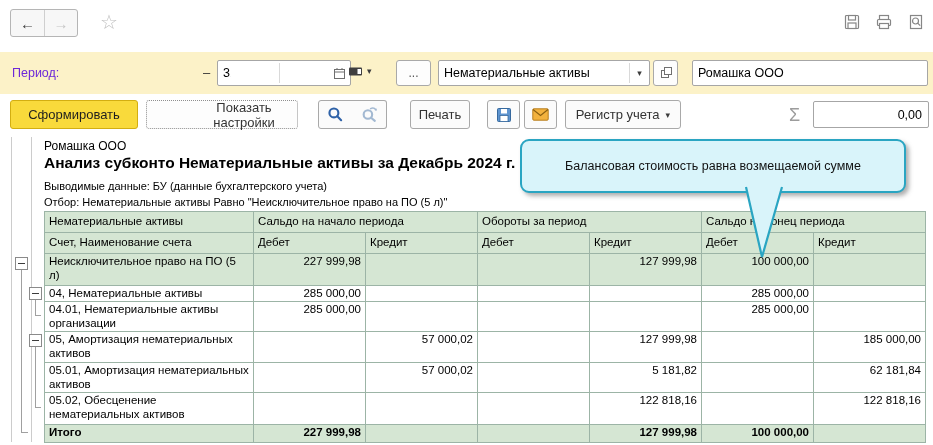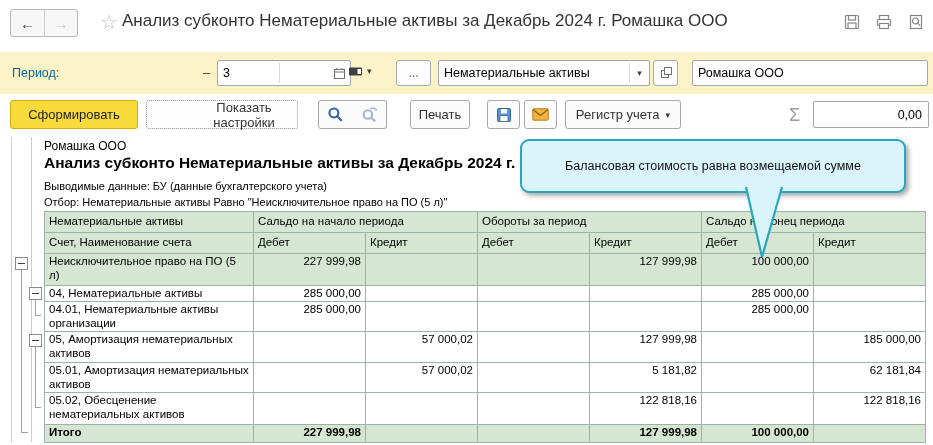--- a/index.html
+++ b/index.html
@@ -12,21 +12,21 @@
   .navbtn { width:33px; height:26px; display:flex; align-items:center; justify-content:center; font-size:15px; background:transparent; border:none; cursor:pointer; }
   .navbtn.back { color:#3d3d3d; font-weight:bold; }
   .navbtn.fwd  { color:#c6c6c6; border-left:1px solid #cfcfcf; }
   .fav-star { position:absolute; left:100px; top:10px; font-size:20px; color:#c0c0c0; }
   .page-title { position:absolute; left:122px; top:11px; font-size:17px; font-weight:normal; color:#333; white-space:nowrap; }
   .title-icons { position:absolute; right:8px; top:13px; display:flex; gap:14px; }
   .title-icons svg { display:block; }
 
   
   .filter-row { position:absolute; left:0; top:52px; width:933px; height:42px; background:#fcf2c8; }
-  .flabel { position:absolute; left:12px; top:14px; font-size:12.5px; color:#0369a1; }
+  .flabel { position:absolute; left:12px; top:14px; font-size:12.5px; color:#6d28d9; }
   .field { position:absolute; top:8px; height:26px; background:#fff; border:1px solid #a6a6a6; border-radius:2px; display:flex; align-items:center; font-size:12.5px; color:#000; }
   .field .val { flex:1; padding:0 5px; white-space:nowrap; overflow:hidden; }
   .field .sep { width:1px; height:20px; background:#d9d9d9; }
   .icbtn { width:22px; height:24px; display:flex; align-items:center; justify-content:center; background:transparent; border:none; cursor:pointer; }
   .dash { position:absolute; left:203px; top:13px; font-size:13px; color:#333; }
   .preset-btn { position:absolute; left:349px; top:14px; display:flex; align-items:center; gap:4px; background:transparent; border:none; cursor:pointer; }
   .caret { font-size:9px; color:#3c3c3c; }
   .btn-plain { position:absolute; top:8px; height:26px; background:#fdfdfd; border:1px solid #a9a9a9; border-radius:3px; font-size:12px; color:#555; display:flex; align-items:center; justify-content:center; cursor:pointer; }
 
   
@@ -80,21 +80,20 @@
   <div class="titlebar">
     <div class="navgroup">
       <button class="navbtn back">
           <span>←</span>
         </button>
       <button class="navbtn fwd">
           <span>→</span>
         </button>
     </div>
     <span class="fav-star">☆</span>
-    <div class="page-title">Анализ субконто Нематериальные активы за Декабрь 2024 г. Ромашка ООО</div>
     <div class="title-icons">
       <span>
         <svg width="18" height="18" viewBox="0 0 18 18" fill="none" stroke="#868686" stroke-width="1.2">
           <rect x="2.5" y="2.5" width="13" height="13" rx="1"></rect>
             <rect x="5.5" y="2.5" width="7" height="4.5"></rect>
             <rect x="5" y="10" width="8" height="5.5"></rect>
         </svg>
       </span>
       <span>
         <svg width="18" height="18" viewBox="0 0 18 18" fill="none" stroke="#868686" stroke-width="1.2">

